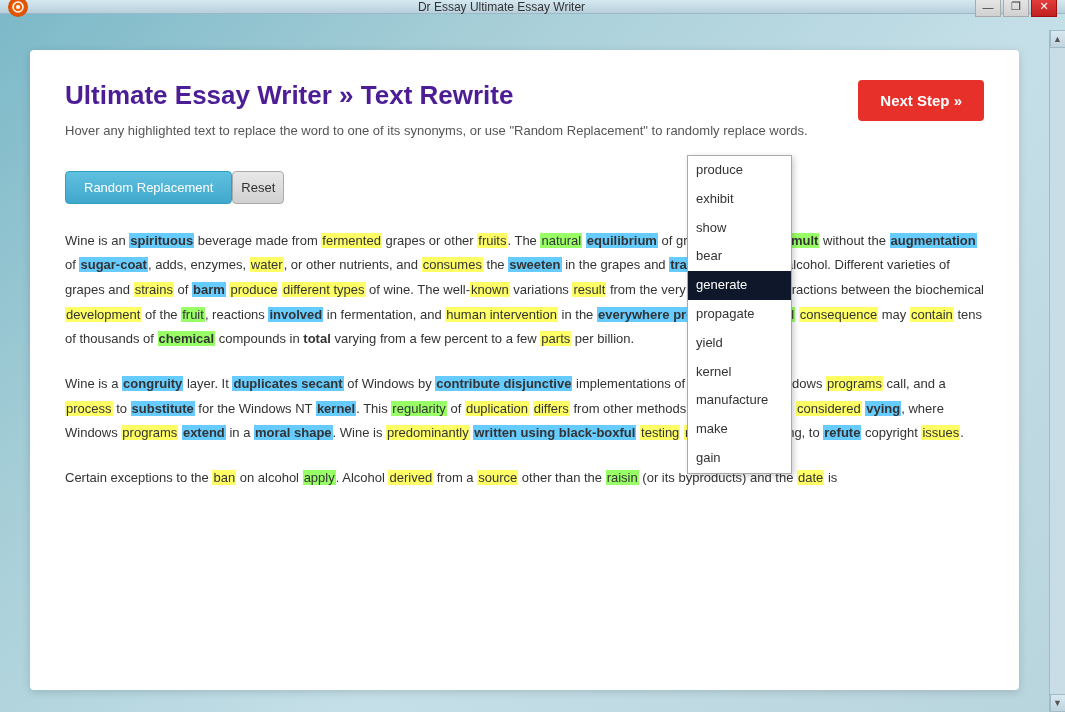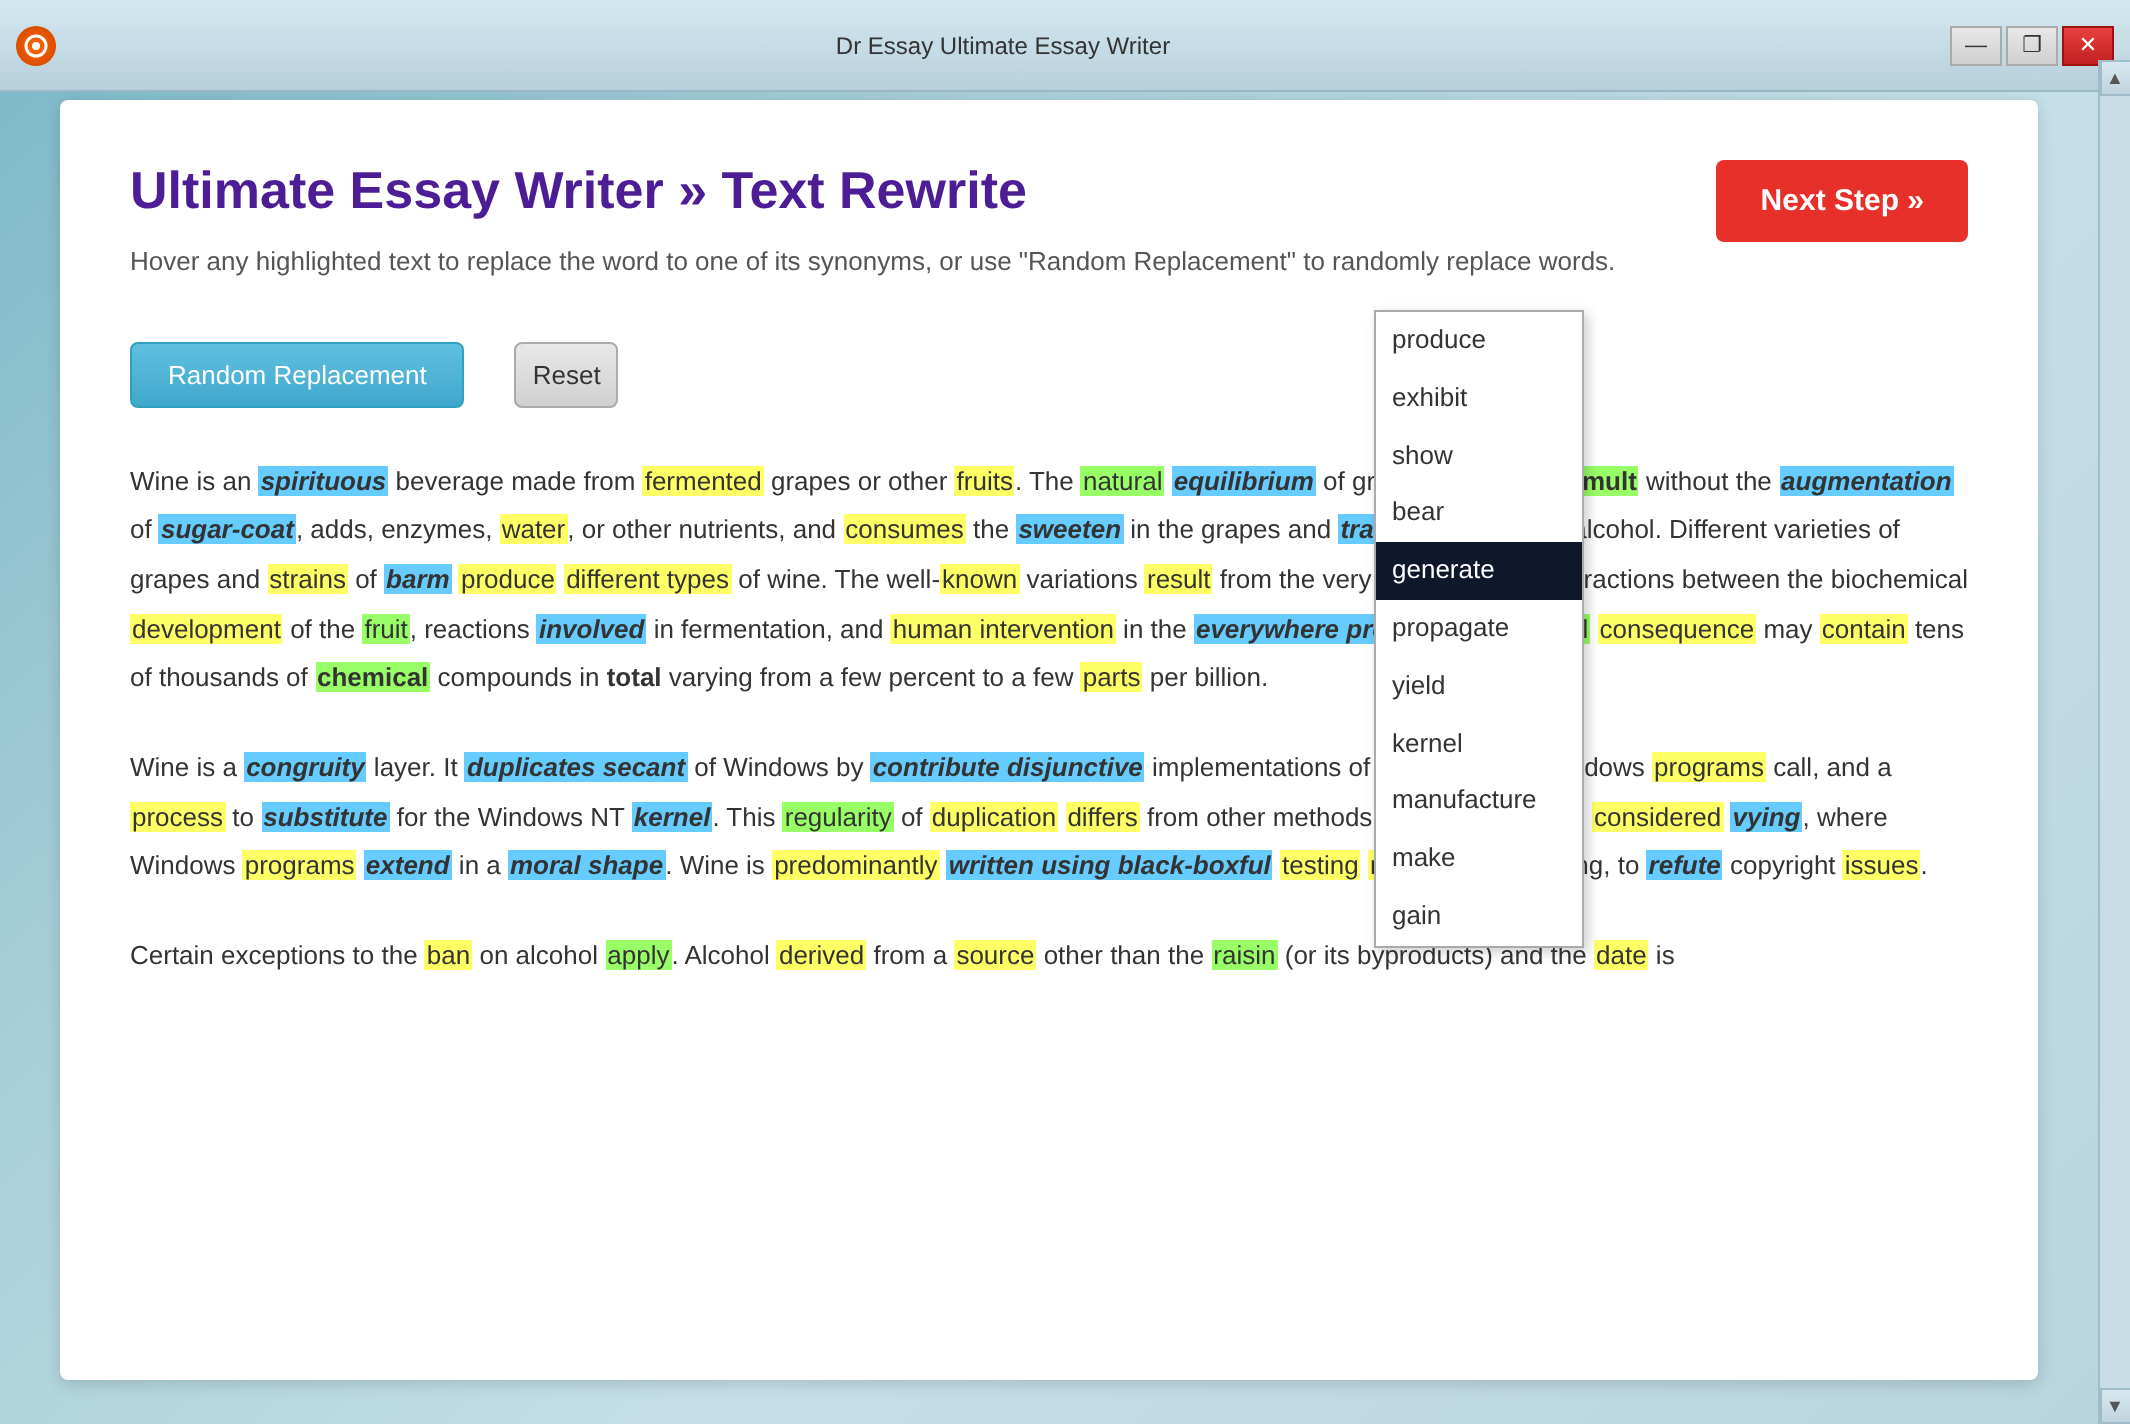--- a/index.html
+++ b/index.html
@@ -7,21 +7,21 @@
       font-family: 'Segoe UI', Tahoma, Geneva, Verdana, sans-serif;
       font-size: 13px;
       background: linear-gradient(135deg, #7bb8c8 0%, #a8cfd8 30%, #c5dfe8 60%, #b8d4dd 100%);
       min-height: 712px;
       overflow: hidden;
     }
 
     
     .window-titlebar {
       background: linear-gradient(to bottom, #d4e8f0, #b8d0dc);
-      height: 46px;
+      height: 14px;
       display: flex;
       align-items: center;
       justify-content: space-between;
       padding: 0 8px;
       border-bottom: 1px solid #9ab8c8;
     }
     .window-title {
       flex: 1;
       text-align: center;
       font-size: 12px;
@@ -131,21 +131,21 @@
       padding: 12px 22px;
       font-size: 15px;
       font-weight: bold;
       border-radius: 4px;
       cursor: pointer;
     }
 
     
     .action-buttons {
       display: flex;
-      gap: 25px;
+      gap: 0;
       margin-bottom: 25px;
     }
     .random-btn {
       background: linear-gradient(to bottom, #60c0e0, #40a8cc);
       color: white;
       border: 1px solid #30a0c0;
       padding: 8px 18px;
       font-size: 13px;
       border-radius: 4px;
       cursor: pointer;
@@ -191,21 +191,21 @@
       margin-bottom: 20px;
     }
 
     .bold-text { font-weight: bold; }
     .highlight-word {
       padding: 0 1px;
       cursor: pointer;
     }
     .yellow-highlight { background: #ffff66; }
     .green-highlight { background: #99ff66; }
-    .blue-highlight { background: #66ccff; font-style: italic; }
+    .blue-highlight { background: #66ccff; }
   </style>
 </head>
 <body>
 
 <div class="window-titlebar">
   <div class="win-icon">
     <svg width="12" height="12" viewBox="0 0 12 12">
         <circle cx="6" cy="6" r="5" fill="none" stroke="white" stroke-width="1.5"></circle>
         <circle cx="6" cy="6" r="2" fill="white"></circle>
       </svg>

